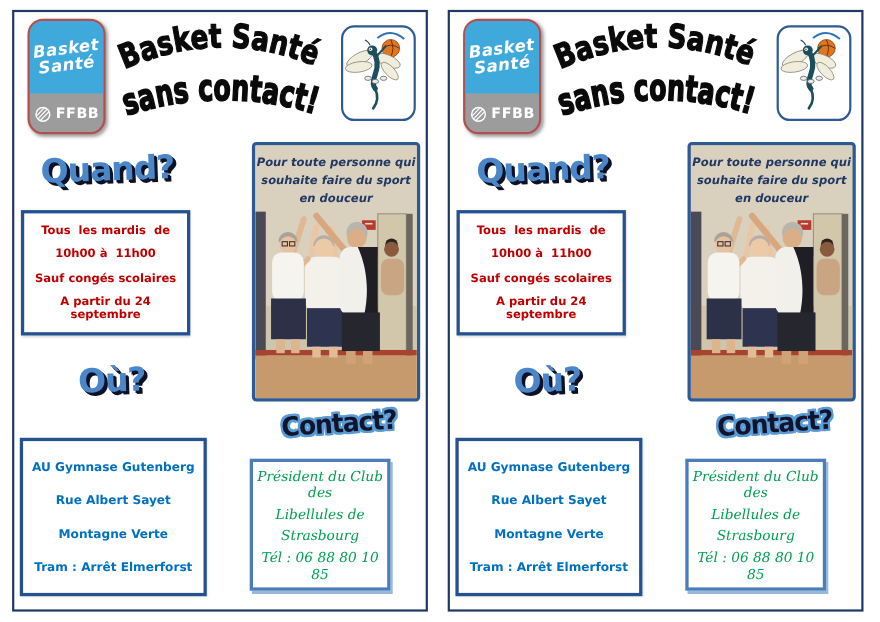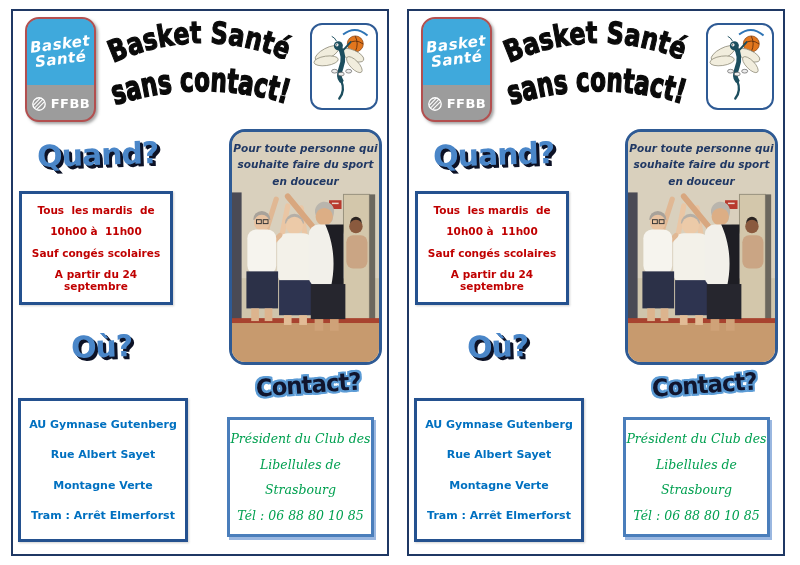--- a/index.html
+++ b/index.html
@@ -41,27 +41,27 @@
                  -2px 0 0 #5b9bd5, 2px 0 0 #5b9bd5, 0 -2px 0 #5b9bd5, 0 2px 0 #5b9bd5; }
 
   
   .infobox { position:absolute; display:flex; flex-direction:column; justify-content:space-evenly;
              text-align:center; background:#fff; }
   .infobox .line { white-space:pre-wrap;text-align:center; }
   .box-red  { left:6px;  top:180px; width:154px; height:114px; border:3px solid #24518f;
               color:#c00000; font-weight:bold; font-size:10.5px; box-shadow:1px 1px 2px rgba(120,120,120,.35); }
   .box-blue { left:5px;  top:387px; width:170px; height:144px; border:3px solid #24518f;
               color:#0070c0; font-weight:bold; font-size:11px; box-shadow:1px 1px 2px rgba(120,120,120,.35); }
-  .box-green{ left:214px; top:406px; width:147px; height:120px; border:3px solid #4a7ebb;
+  .box-green{ left:214px; top:406px; width:128px; height:120px; border:3px solid #4a7ebb;
               color:#00a050; font-family:"DejaVu Serif", serif; font-style:italic;
               font-size:12.5px; box-shadow:2px 3px 0 #9ab7e0; }
 
   
   .photo-frame { position:absolute; left:216px; top:118px; width:153px; height:236px;
-                 border:3px solid #2e5a94; border-radius:16px; overflow:hidden; background:#d9d0bd; }
+                 border:3px solid #2e5a94; border-radius:4px; overflow:hidden; background:#d9d0bd; }
   .photo-frame svg.scene { position:absolute; left:0; top:0; width:100%; height:100%; }
   .photo-caption { position:absolute; left:0; top:0; width:100%; padding-top:8px;
                    text-align:center; font-style:italic; font-weight:bold;
                    font-size:10.5px; line-height:1.55; color:#203864; }
 </style>
 </head>
 <body>
 
 <div class="page">
 

